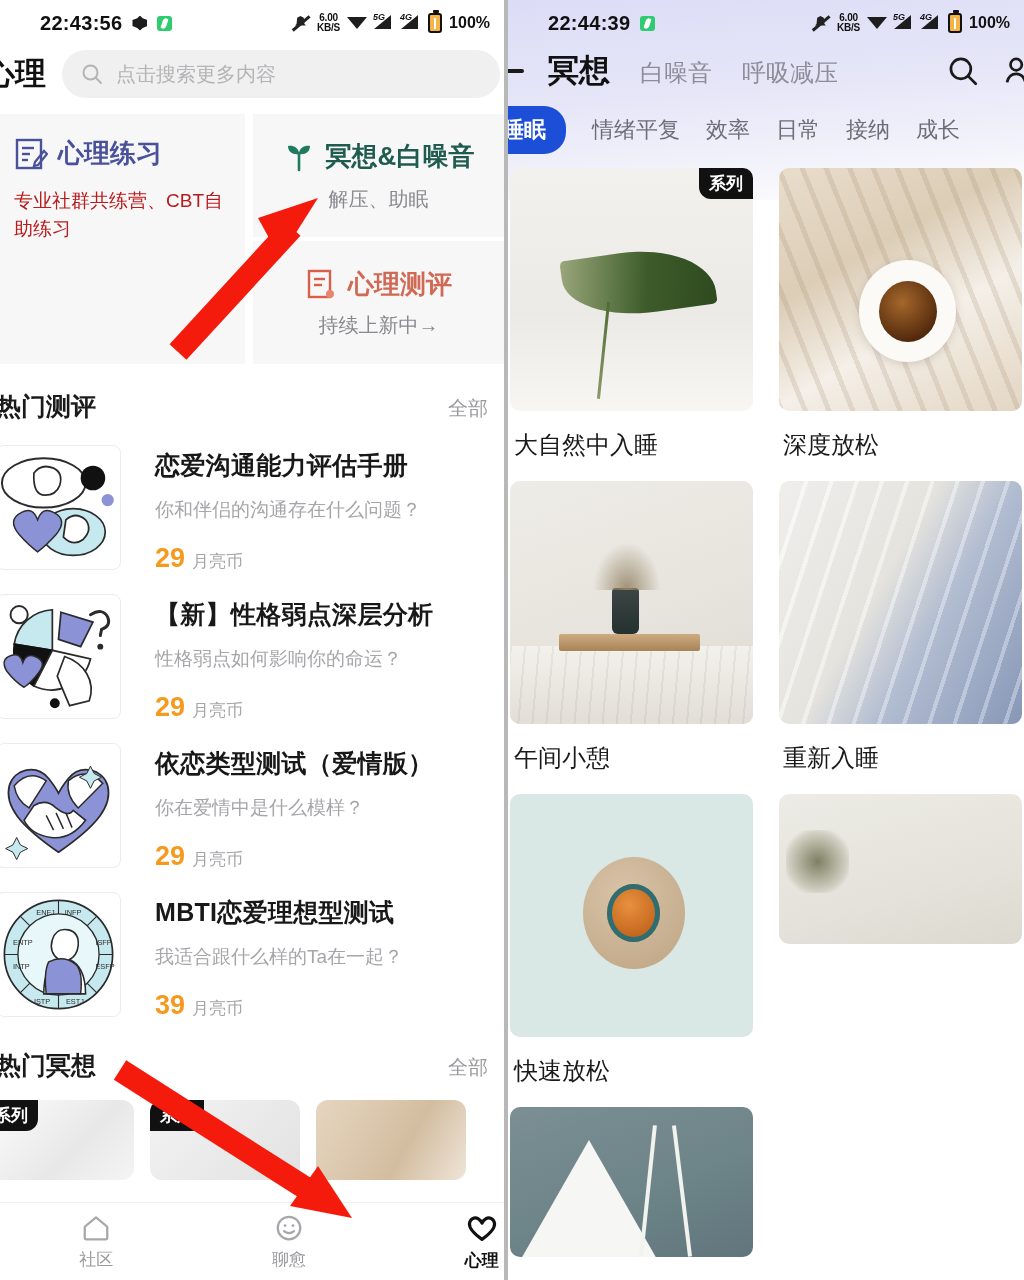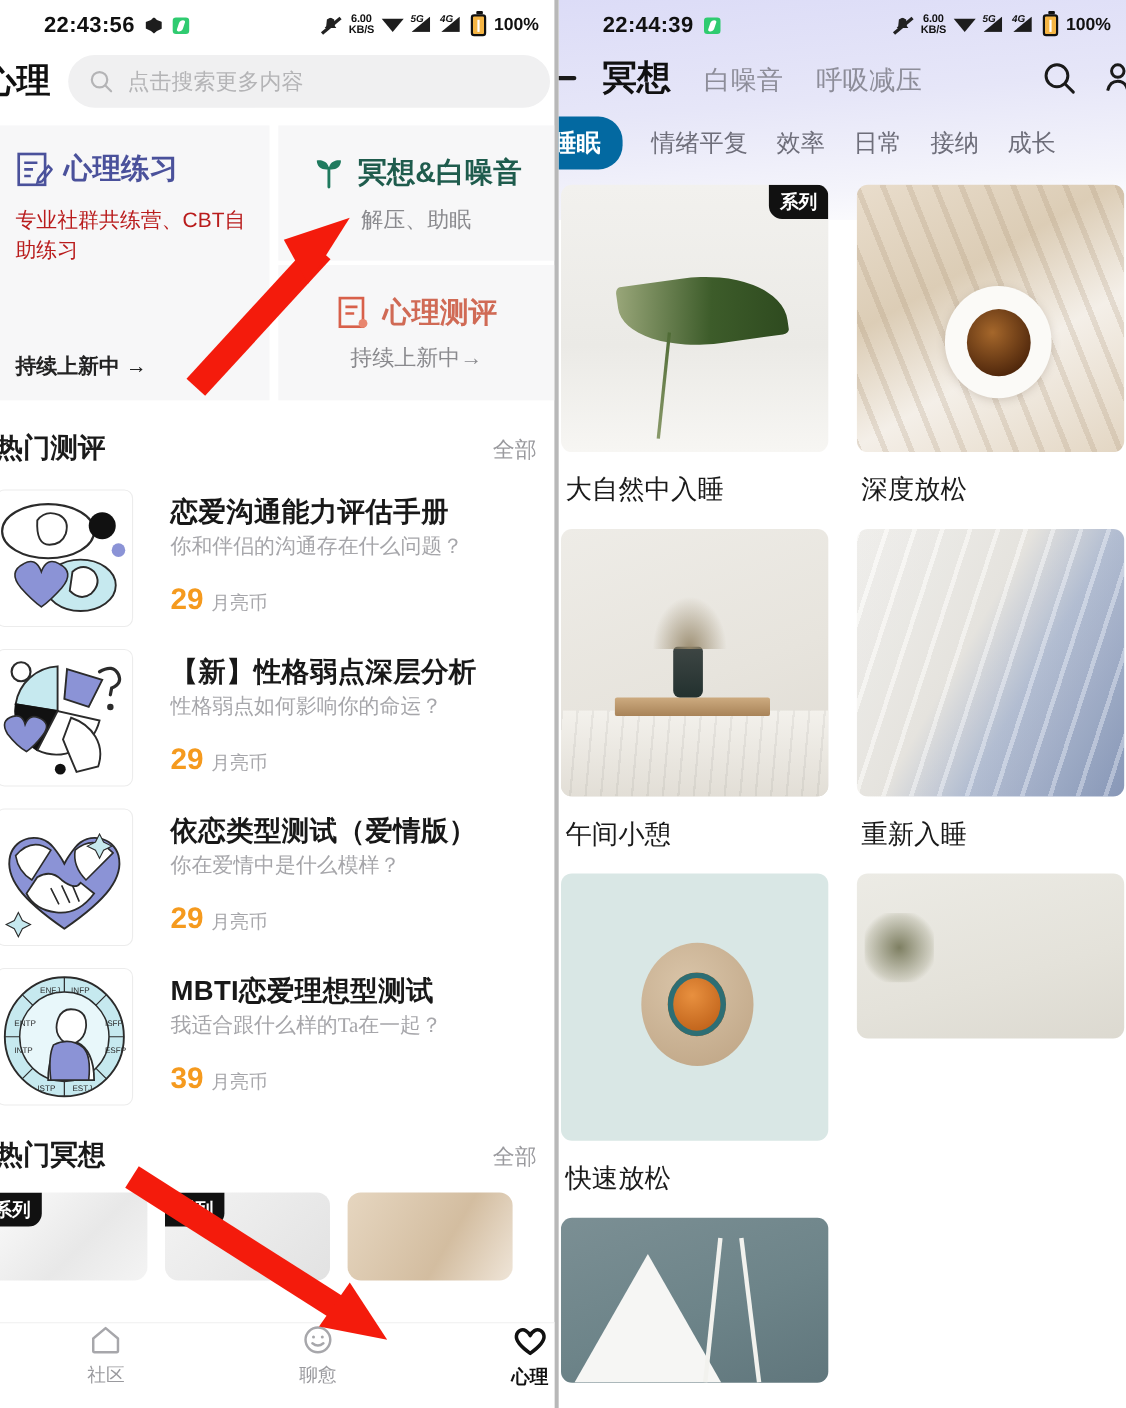--- a/index.html
+++ b/index.html
@@ -78,56 +78,56 @@
 
   .l-section { display:flex; align-items:baseline; padding:26px 16px 12px 0; }
   .l-section-title { font-size:25px; font-weight:bold; color:#1a1a1a; margin-left:-4px;}
   .l-section-all { margin-left:auto; font-size:20px; color:#9a9a9e; }
 
   .test-row { display:flex; gap:34px; padding:10px 10px 10px 0; align-items:flex-start; }
   .test-thumb { flex:0 0 125px; height:125px; border:1px solid #ececec; border-radius:8px;
       margin-left:-4px; background:#fff; overflow:hidden; position:relative; }
   .test-info { flex:1; padding-top:4px; }
   .test-title { font-size:25px; font-weight:bold; color:#181818; letter-spacing:.3px;}
-  .test-sub { margin-top:2px; font-size:19px; color:#a6a6aa;font-family:Liberation Serif, serif; }
+  .test-sub { margin-top:15px; font-size:19px; color:#a6a6aa; }
   .test-price { margin-top:20px; display:flex; align-items:baseline; gap:7px; }
   .test-price .num { font-size:27px; font-weight:bold; color:#f59a1e; }
   .test-price .unit { font-size:17px; color:#a6a6aa; }
 
   .l-medit-strip { display:flex; gap:16px; padding:6px 0 0 0; }
   .l-medit-item { width:150px; height:80px; border-radius:12px; overflow:hidden; position:relative; }
   .l-medit-item:first-child { margin-left:-16px; }
   .badge-series {
     position:absolute; left:0; top:0; background:#111; color:#fff; font-size:17px; font-weight:bold;
     padding:4px 10px; border-radius:0 0 12px 0;
   }
 
   
   .l-nav { position:absolute; left:0; bottom:0; width:578px; height:78px; background:#fff;
-     display:flex; border-top:1px solid #f0f0f0; z-index:6; }
+     display:flex; align-items:center; border-top:1px solid #f0f0f0; z-index:6; }
   .nav-item { flex:1; display:flex; flex-direction:column; align-items:center; gap:5px; position:relative; }
   .nav-label { font-size:17px; color:#9a9a9e; }
   .nav-item.active .nav-label { color:#111; font-weight:bold; }
   .nav-dot { position:absolute; top:-4px; right:26px; width:11px; height:11px; border-radius:50%; background:#f5304a; }
 
   
   .r-bg { position:absolute; inset:0 0 auto 0; height:200px;
      background:linear-gradient(175deg,#dcdcf7 0%,#e6e6f8 45%,#f4f4fb 80%,#ffffff 100%); }
   .r-inner { position:relative; z-index:2; }
   .r-header { display:flex; align-items:center; padding:4px 4px 10px 6px; gap:18px; }
   .r-back { width:34px; flex:0 0 auto; display:flex; align-items:center; margin-left:-18px;}
   .r-back span { display:block; width:28px; height:4px; background:#1a1a1a; border-radius:2px; }
   .r-tabs { display:flex; align-items:baseline; gap:30px; }
   .r-tab { font-size:24px; color:#8d8d99; }
   .r-tab.active { font-size:31px; font-weight:bold; color:#111; }
   .r-head-icons { margin-left:auto; display:flex; align-items:center; gap:22px; margin-right:-16px; }
 
   .r-chips { display:flex; align-items:center; gap:26px; padding:4px 0 14px 0; }
   .chip { font-size:22px; color:#6e6e7a; white-space:nowrap; }
-  .chip.active { background:#0369a1; color:#fff; font-weight:bold; border-radius:22px;
+  .chip.active { background:#1d4ed8; color:#fff; font-weight:bold; border-radius:22px;
      padding:9px 20px; margin-left:-26px; }
 
   .r-grid { display:grid; grid-template-columns:1fr 1fr; gap:12px 26px; padding:0 2px 0 2px; }
   .grid-cell { }
   .grid-img { width:100%; height:243px; border-radius:10px; overflow:hidden; position:relative; }
   .grid-label { font-size:24px; color:#1a1a1a; padding:18px 0 8px 4px; }
 
   
   .ph-bedding   { background:
       radial-gradient(ellipse 70% 50% at 30% 75%,#ffffff 0%,#f2f2f2 60%,#e7e7e7 100%),
@@ -238,21 +238,20 @@
           <svg width="34" height="34" viewBox="0 0 34 34">
             <rect x="3" y="3" width="24" height="28" fill="none" stroke="#4a519b" stroke-width="2.4"></rect>
             <line x1="8" y1="11" x2="20" y2="11" stroke="#4a519b" stroke-width="2.4"></line>
             <line x1="8" y1="17" x2="16" y2="17" stroke="#4a519b" stroke-width="2.4"></line>
             <line x1="8" y1="23" x2="14" y2="23" stroke="#4a519b" stroke-width="2.4"></line>
             <path d="M21 25 L30 14 L33 17 L24 28 L20 29 Z" fill="none" stroke="#4a519b" stroke-width="2.2"></path>
           </svg>
           <span class="cp-title">心理练习</span>
         </div>
         <div class="cp-desc">专业社群共练营、CBT自助练习</div>
-        <div class="cp-more">持续上新中 →</div>
       </div>
 
       <div class="card-col">
         <div class="card-medit">
           <div class="cm-row">
             <svg width="32" height="32" viewBox="0 0 32 32">
               <path d="M16 30 L16 13" stroke="#1f7a5e" stroke-width="2.6" stroke-linecap="round" fill="none"></path>
               <path d="M16 14 C16 7, 9 5, 5 6 C5 12, 10 15, 16 14 Z" fill="#1f7a5e"></path>
               <path d="M16 14 C16 7, 23 5, 27 6 C27 12, 22 15, 16 14 Z" fill="#1f7a5e"></path>
             </svg>

